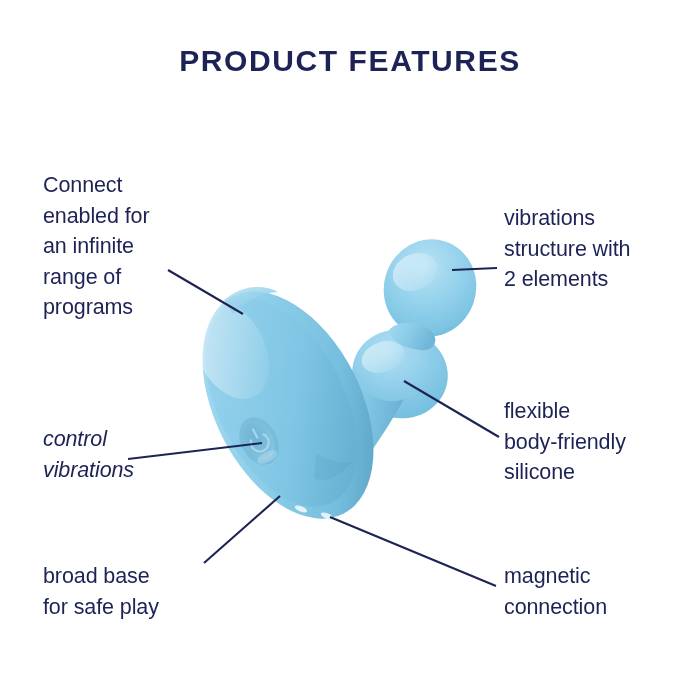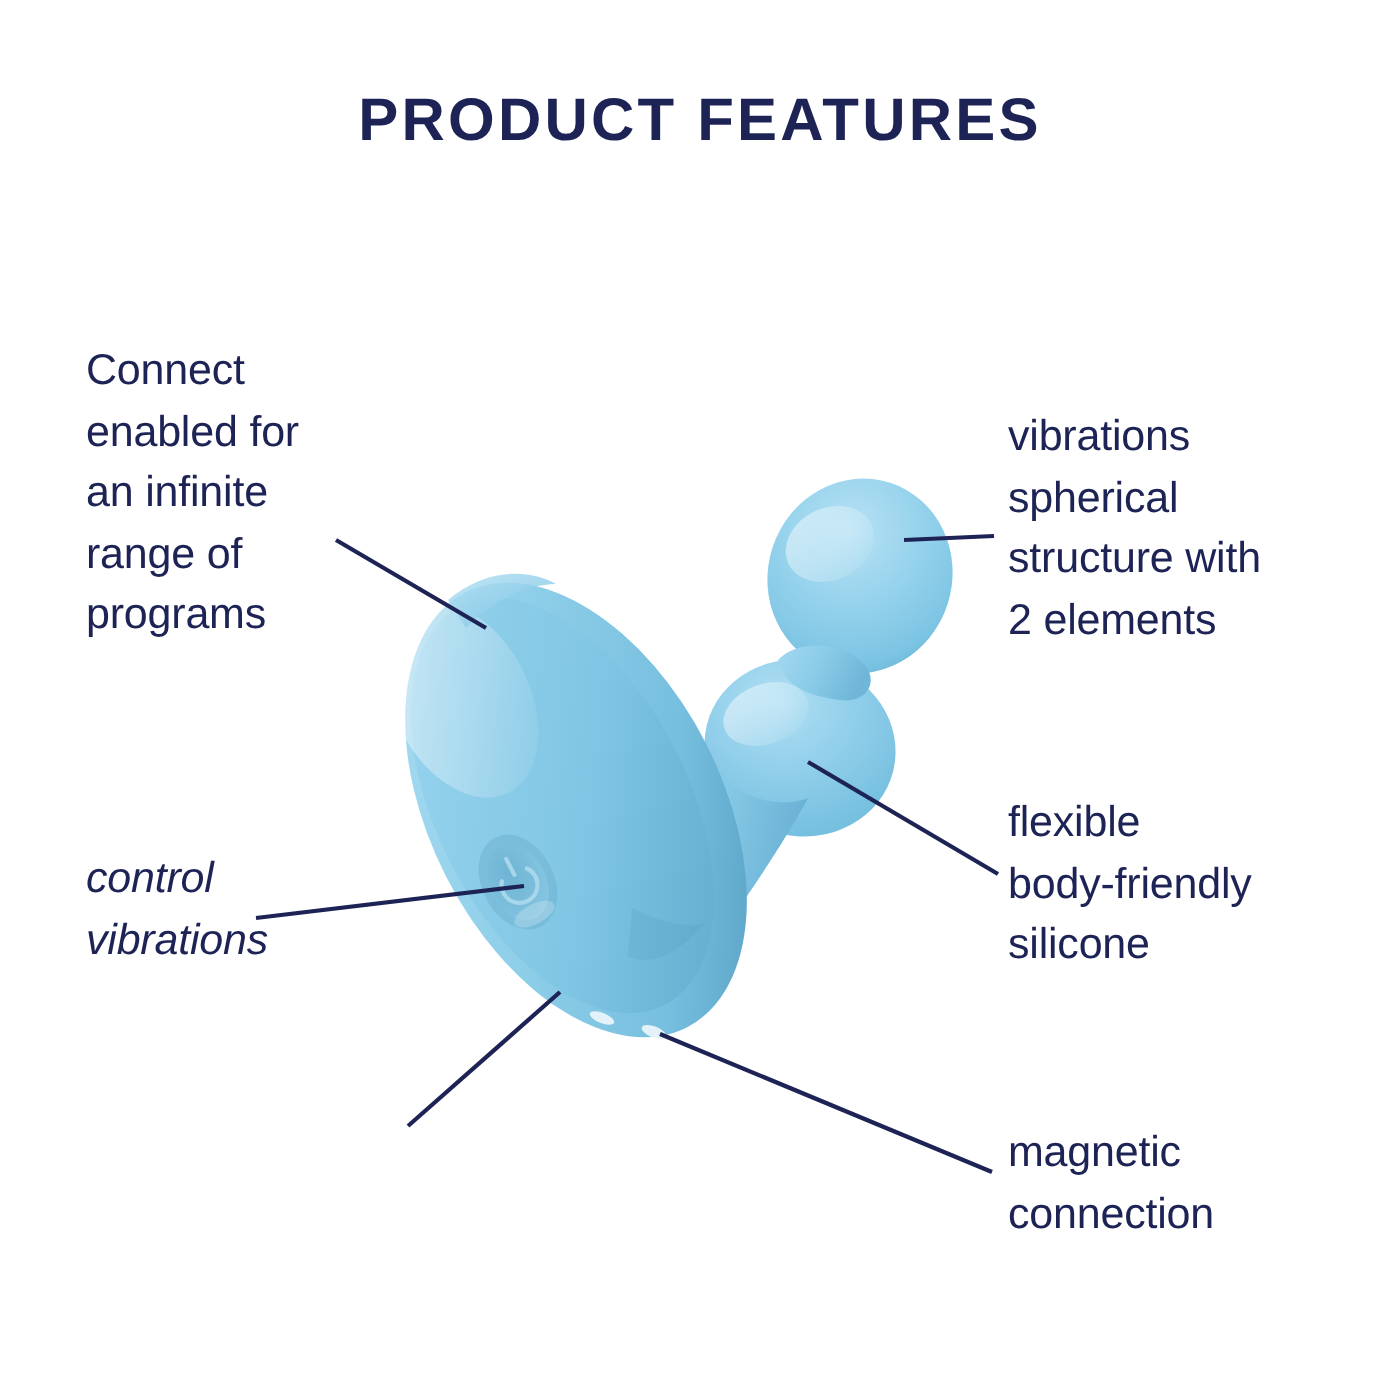--- a/index.html
+++ b/index.html
@@ -170,24 +170,27 @@
     <div>an infinite</div>
     <div>range of</div>
     <div>programs</div>
   </div>
 
   <div class="label" id="label-control">
     <div>control</div>
     <div>vibrations</div>
   </div>
 
+  <div class="label" id="label-base">
+    <div>broad base</div>
+    <div>for safe play</div>
+  </div>
 
   <div class="label" id="label-sphere">
     <div>vibrations</div>
-    <div>spherical</div>
     <div>structure with</div>
     <div>2 elements</div>
   </div>
 
   <div class="label" id="label-silicone">
     <div>flexible</div>
     <div>body-friendly</div>
     <div>silicone</div>
   </div>
 

